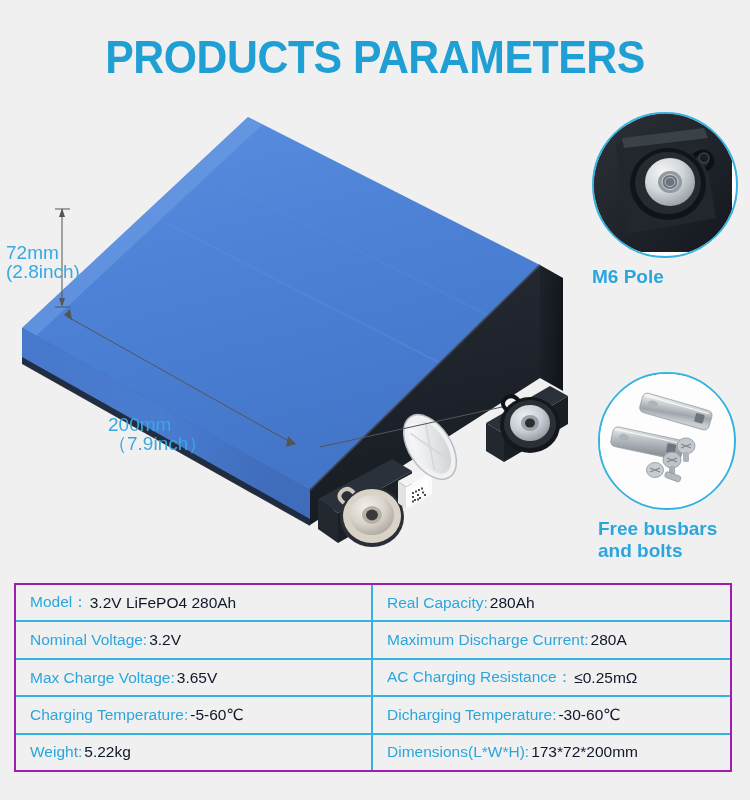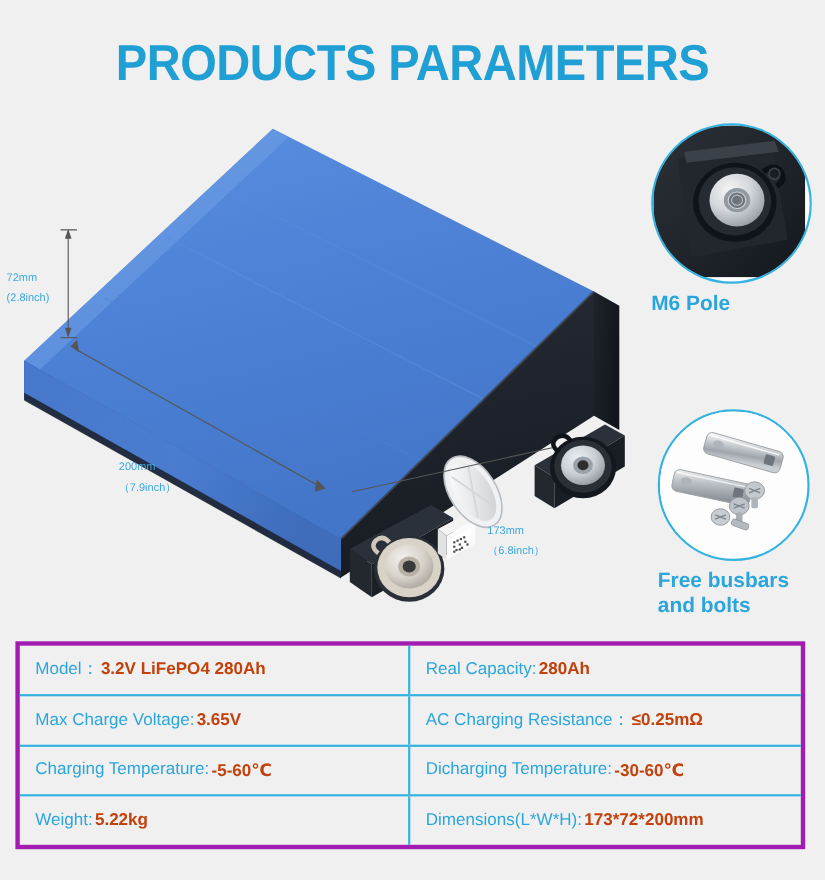--- a/index.html
+++ b/index.html
@@ -22,21 +22,21 @@
     white-space:nowrap;
     font-family:"Liberation Sans","DejaVu Sans",sans-serif;
   }
 
   
   .hero{position:absolute;left:0;top:95px;width:600px;height:460px;}
   .hero svg{display:block;}
 
   
   .dim{
-    position:absolute;color:#3aa8e0;font-size:10px;line-height:19px;
+    position:absolute;color:#3aa8e0;font-size:19px;line-height:19px;
     white-space:nowrap;
   }
   .dim .sub{display:block;}
   .dim-h{left:6px;top:243px;}
   .dim-d{left:108px;top:415px;}
   .dim-w{left:443px;top:473px;}
 
   
   .inset{position:absolute;}
   .inset .ring{
@@ -51,40 +51,40 @@
   }
   #inset-pole{left:592px;top:112px;}
   #inset-pole .ring{width:142px;height:142px;}
   #inset-bus{left:598px;top:372px;}
   #inset-bus .ring{width:134px;height:134px;}
 
   
   .spec{
     position:absolute;left:14px;top:583px;
     width:718px;height:189px;
-    border:4px solid #a21caf;
+    border:2px solid #a21caf;
     box-sizing:border-box;
     display:flex;flex-direction:column;
     background:#f0f0f0;
   }
   .spec-row{
     flex:1 1 0;display:flex;
     border-bottom:2px solid #35b3e0;
     min-height:0;
   }
   .spec-row:last-child{border-bottom:none;}
   .spec-cell{
     flex:0 0 50%;display:flex;align-items:center;
     padding-left:14px;box-sizing:border-box;
     border-right:2px solid #35b3e0;
     font-size:15.5px;white-space:nowrap;overflow:hidden;
   }
   .spec-cell:last-child{border-right:none;}
   .spec-label{color:#2ba6dd;}
-  .spec-value{color:#c2410c;padding-left:2px;font-weight:bold;}
+  .spec-value{color:#0f172a;padding-left:2px;}
 </style>
 </head>
 <body>
 
 <div class="page">
 
   <div class="title">PRODUCTS PARAMETERS</div>
 
   <div class="hero">
     <svg width="600" height="460" viewBox="0 0 600 460" xmlns="http://www.w3.org/2000/svg">
@@ -233,24 +233,20 @@
   </div>
 
   <div class="dim dim-h">
     <span>72mm</span>
     <span class="sub">(2.8inch)</span>
   </div>
   <div class="dim dim-d">
     <span>200mm</span>
     <span class="sub">（7.9inch）</span>
   </div>
-  <div class="dim dim-w">
-    <span>173mm</span>
-    <span class="sub">（6.8inch）</span>
-  </div>
 
   <div class="inset" id="inset-pole">
     <div class="ring">
       <svg width="138" height="138" viewBox="0 0 138 138" xmlns="http://www.w3.org/2000/svg">
         <defs>
           <radialGradient id="poleBig" cx="0.36" cy="0.3" r="0.8">
             <stop offset="0" stop-color="#f4f5f6"></stop>
             <stop offset="0.5" stop-color="#d2d6da"></stop>
             <stop offset="1" stop-color="#8e959d"></stop>
           </radialGradient>
@@ -347,20 +343,30 @@
       <div class="spec-cell">
         <span class="spec-label">Model：</span>
         <span class="spec-value"> 3.2V LiFePO4 280Ah</span>
       </div>
       <div class="spec-cell">
         <span class="spec-label">Real Capacity:</span>
         <span class="spec-value">280Ah</span>
       </div>
     </div>
 
+    <div class="spec-row">
+      <div class="spec-cell">
+        <span class="spec-label">Nominal Voltage:</span>
+        <span class="spec-value">3.2V</span>
+      </div>
+      <div class="spec-cell">
+        <span class="spec-label">Maximum Discharge Current:</span>
+        <span class="spec-value">280A</span>
+      </div>
+    </div>
 
     <div class="spec-row">
       <div class="spec-cell">
         <span class="spec-label">Max Charge Voltage:</span>
         <span class="spec-value">3.65V</span>
       </div>
       <div class="spec-cell">
         <span class="spec-label">AC Charging Resistance：</span>
         <span class="spec-value"> ≤0.25mΩ</span>
       </div>

